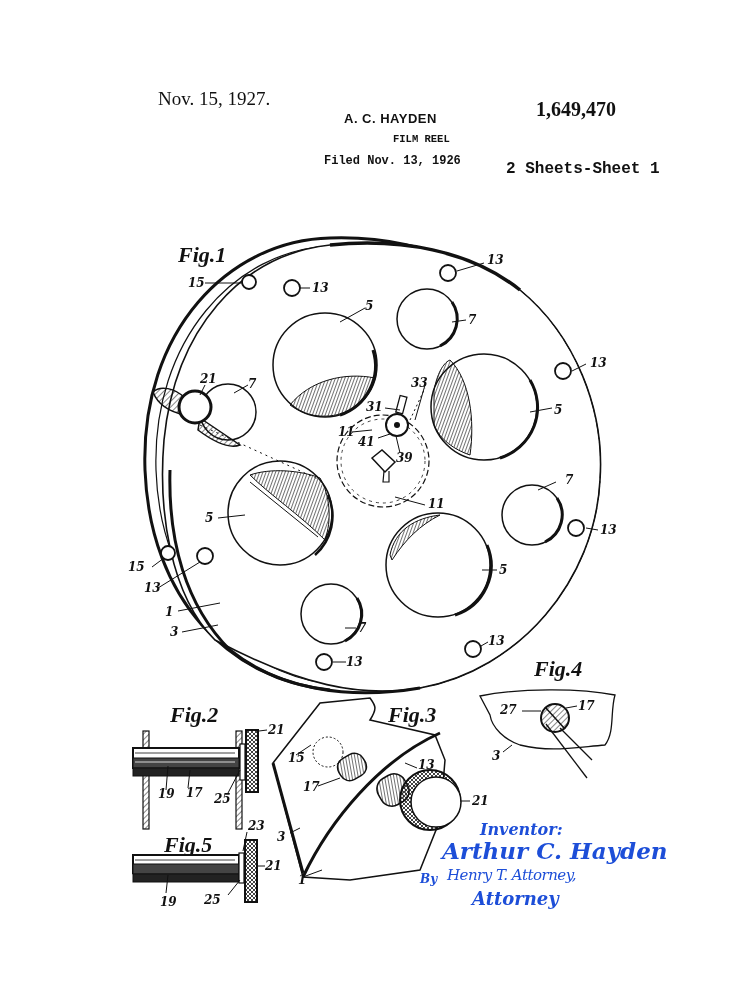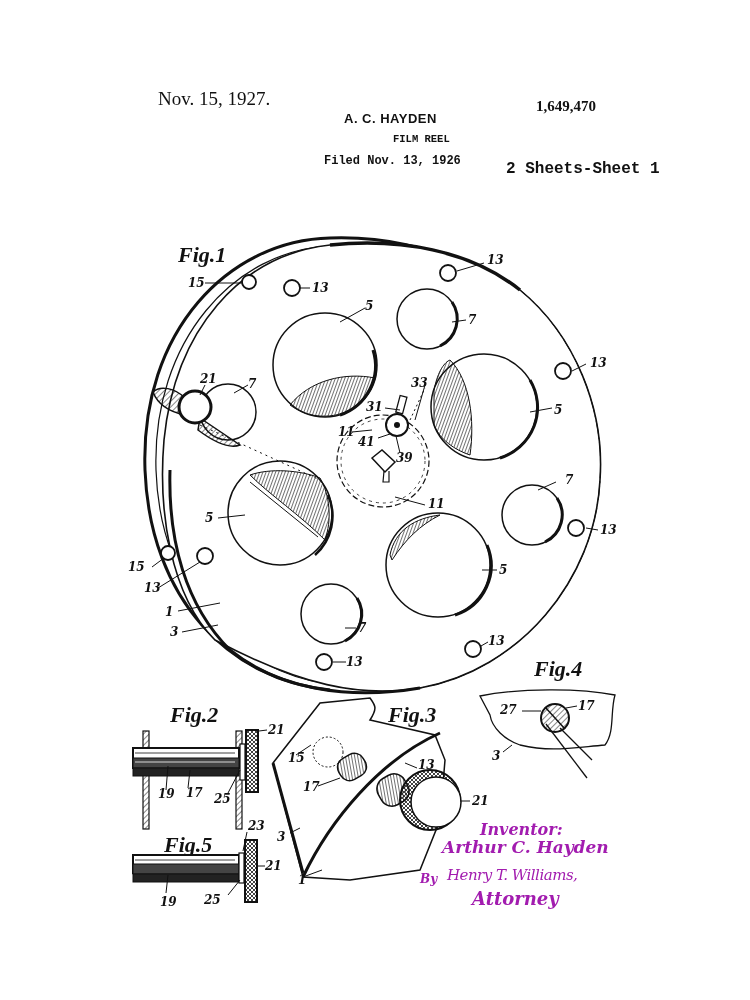--- a/index.html
+++ b/index.html
@@ -1,29 +1,29 @@
 <!DOCTYPE html>
 <html><head>
   <meta charset="utf-8">
   <style>
     html, body { margin: 0; padding: 0; background: #ffffff; }
     body { width: 750px; height: 1000px; position: relative; overflow: hidden; font-family: "Liberation Sans", sans-serif; color: #111; }
     .hdr { position: absolute; white-space: nowrap; }
     .date { left: 158px; top: 88px; font-family: "Liberation Serif", serif; font-weight: normal; font-size: 19px; }
-    .patno { left: 536px; top: 98px; font-family: "Liberation Serif", serif; font-weight: bold; font-size: 15px; }
+    .patno { left: 536px; top: 98px; font-family: "Liberation Serif", serif; font-weight: bold; font-size: 20px; }
     .inventor-hdr { left: 344px; top: 111px; font-weight: bold; font-size: 13px; letter-spacing: 0.5px; }
     .title { left: 361px; top: 133px; font-family: "Liberation Mono", monospace; font-weight: bold; font-size: 10.5px; padding-left: 32px; }
     .filed { left: 324px; top: 154px; font-family: "Liberation Mono", monospace; font-weight: bold; font-size: 12px; }
     .sheets { left: 506px; top: 160px; font-family: "Liberation Mono", monospace; font-weight: bold; font-size: 16px; }
     svg#drawing { position: absolute; left: 0; top: 0; }
     .ref { font-family: "DejaVu Serif", serif; font-style: italic; font-weight: bold; font-size: 12px; fill: #111; }
     .fig { font-family: "Liberation Serif", serif; font-style: italic; font-weight: bold; font-size: 22px; fill: #111; }
-    .sig { position: absolute; font-family: "DejaVu Serif", serif; font-style: italic; font-weight: bold; color: #a21caf; white-space: nowrap; }
+    .sig { position: absolute; font-family: "DejaVu Serif", serif; font-style: italic; font-weight: bold; color: #1d4ed8; white-space: nowrap; }
     .inv-label { left: 480px; top: 820px; font-size: 16px; }
-    .inv-name { left: 442px; top: 837px; font-size: 17px; }
+    .inv-name { left: 442px; top: 837px; font-size: 23px; }
     .by { left: 420px; top: 872px; font-size: 12px; }
     .attorney-sig { left: 447px; top: 866px; font-size: 15px; font-weight: normal; font-family: "DejaVu Serif", serif; font-style: italic; letter-spacing: -0.5px; }
     .attorney { left: 472px; top: 888px; font-size: 18px; text-align: center; }
   </style>
 </head>
 <body>
 
 <div class="hdr date">Nov. 15, 1927.</div>
 <div class="hdr inventor-hdr">A. C. HAYDEN</div>
 <div class="hdr patno">1,649,470</div>
@@ -254,14 +254,14 @@
     </g>
     <text class="ref" x="500" y="714">27</text>
     <text class="ref" x="578" y="710">17</text>
     <text class="ref" x="492" y="760">3</text>
   </g>
 </svg>
 
 <div class="sig inv-label">Inventor:</div>
 <div class="sig inv-name">Arthur C. Hayden</div>
 <div class="sig by">By</div>
-<div class="sig attorney-sig">Henry T. Williams,</div>
+<div class="sig attorney-sig">Henry T. Attorney,</div>
 <div class="sig attorney">Attorney</div>
 
 </body></html>

